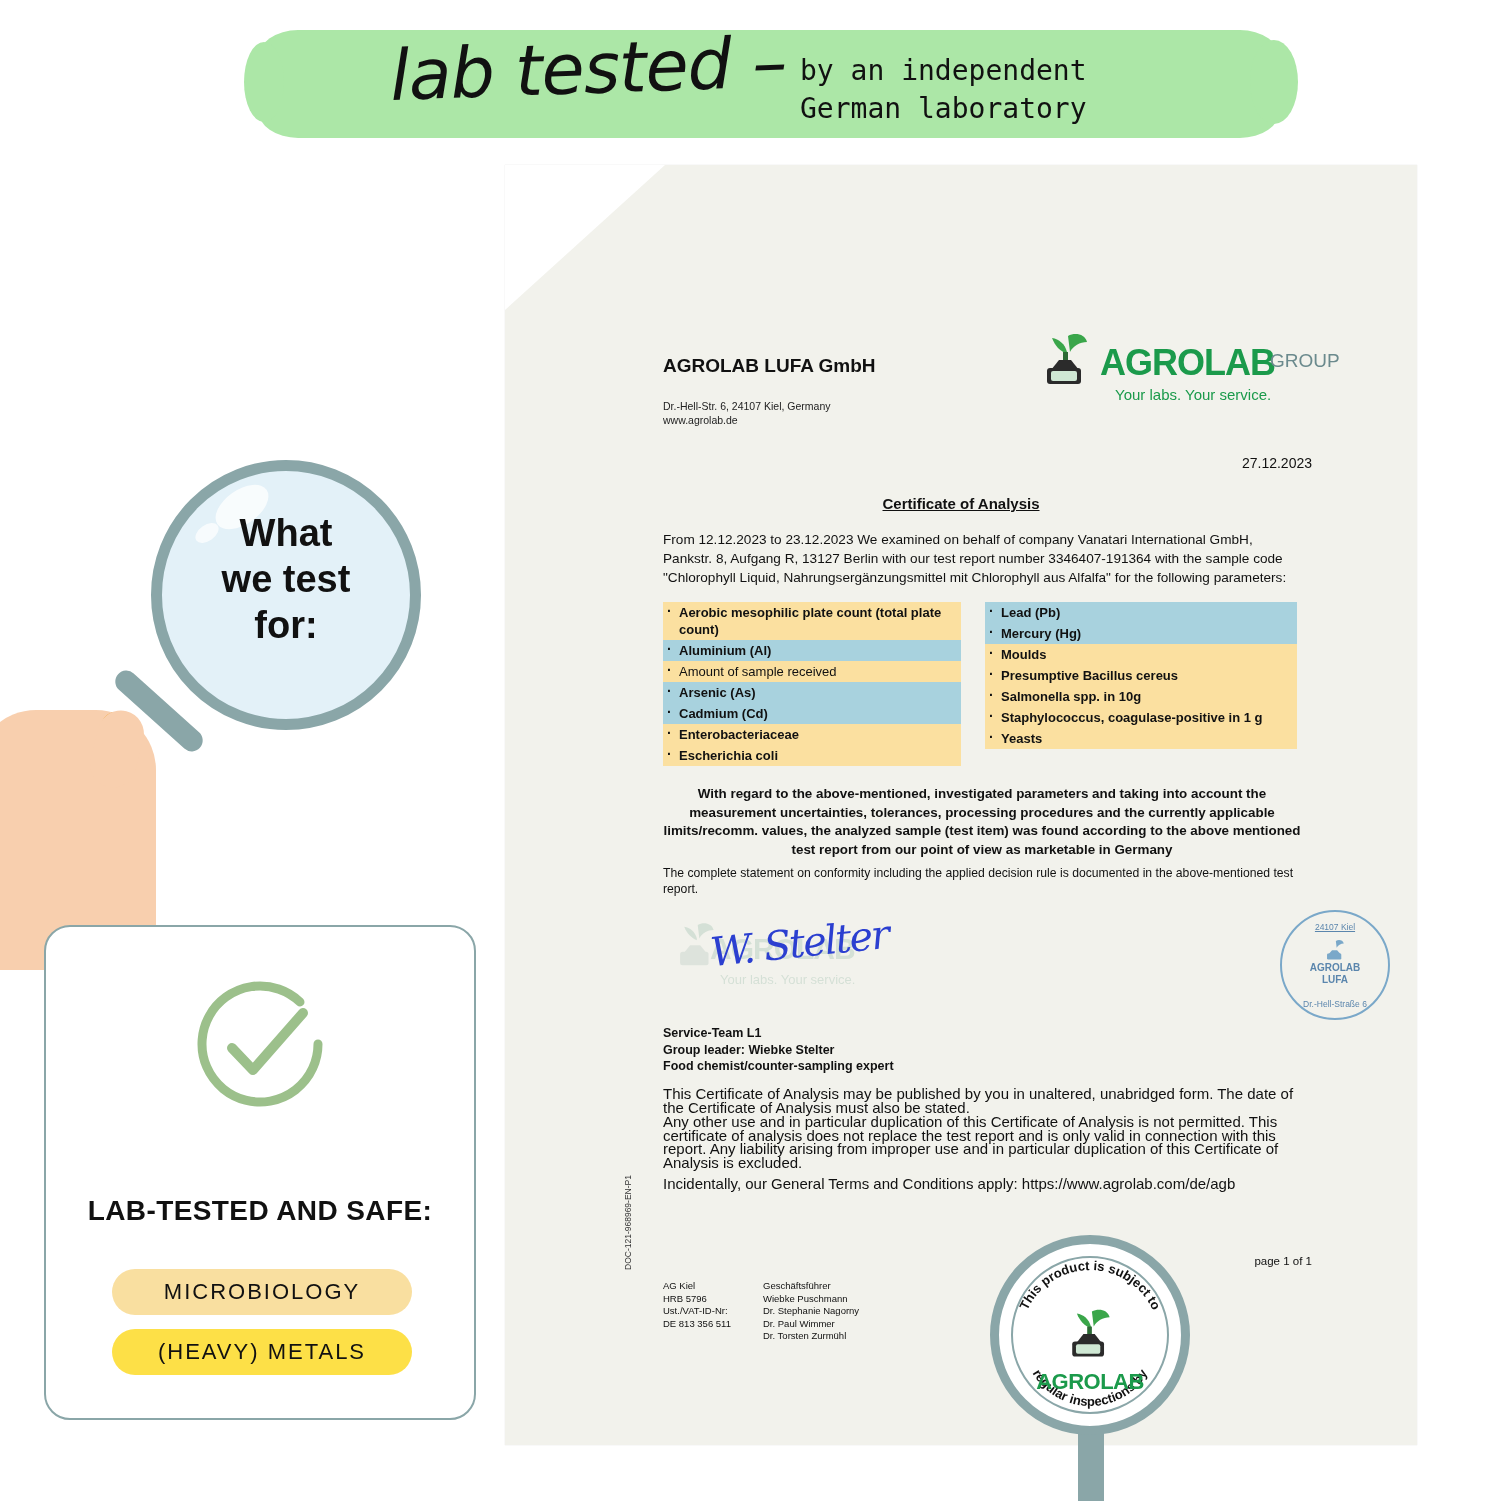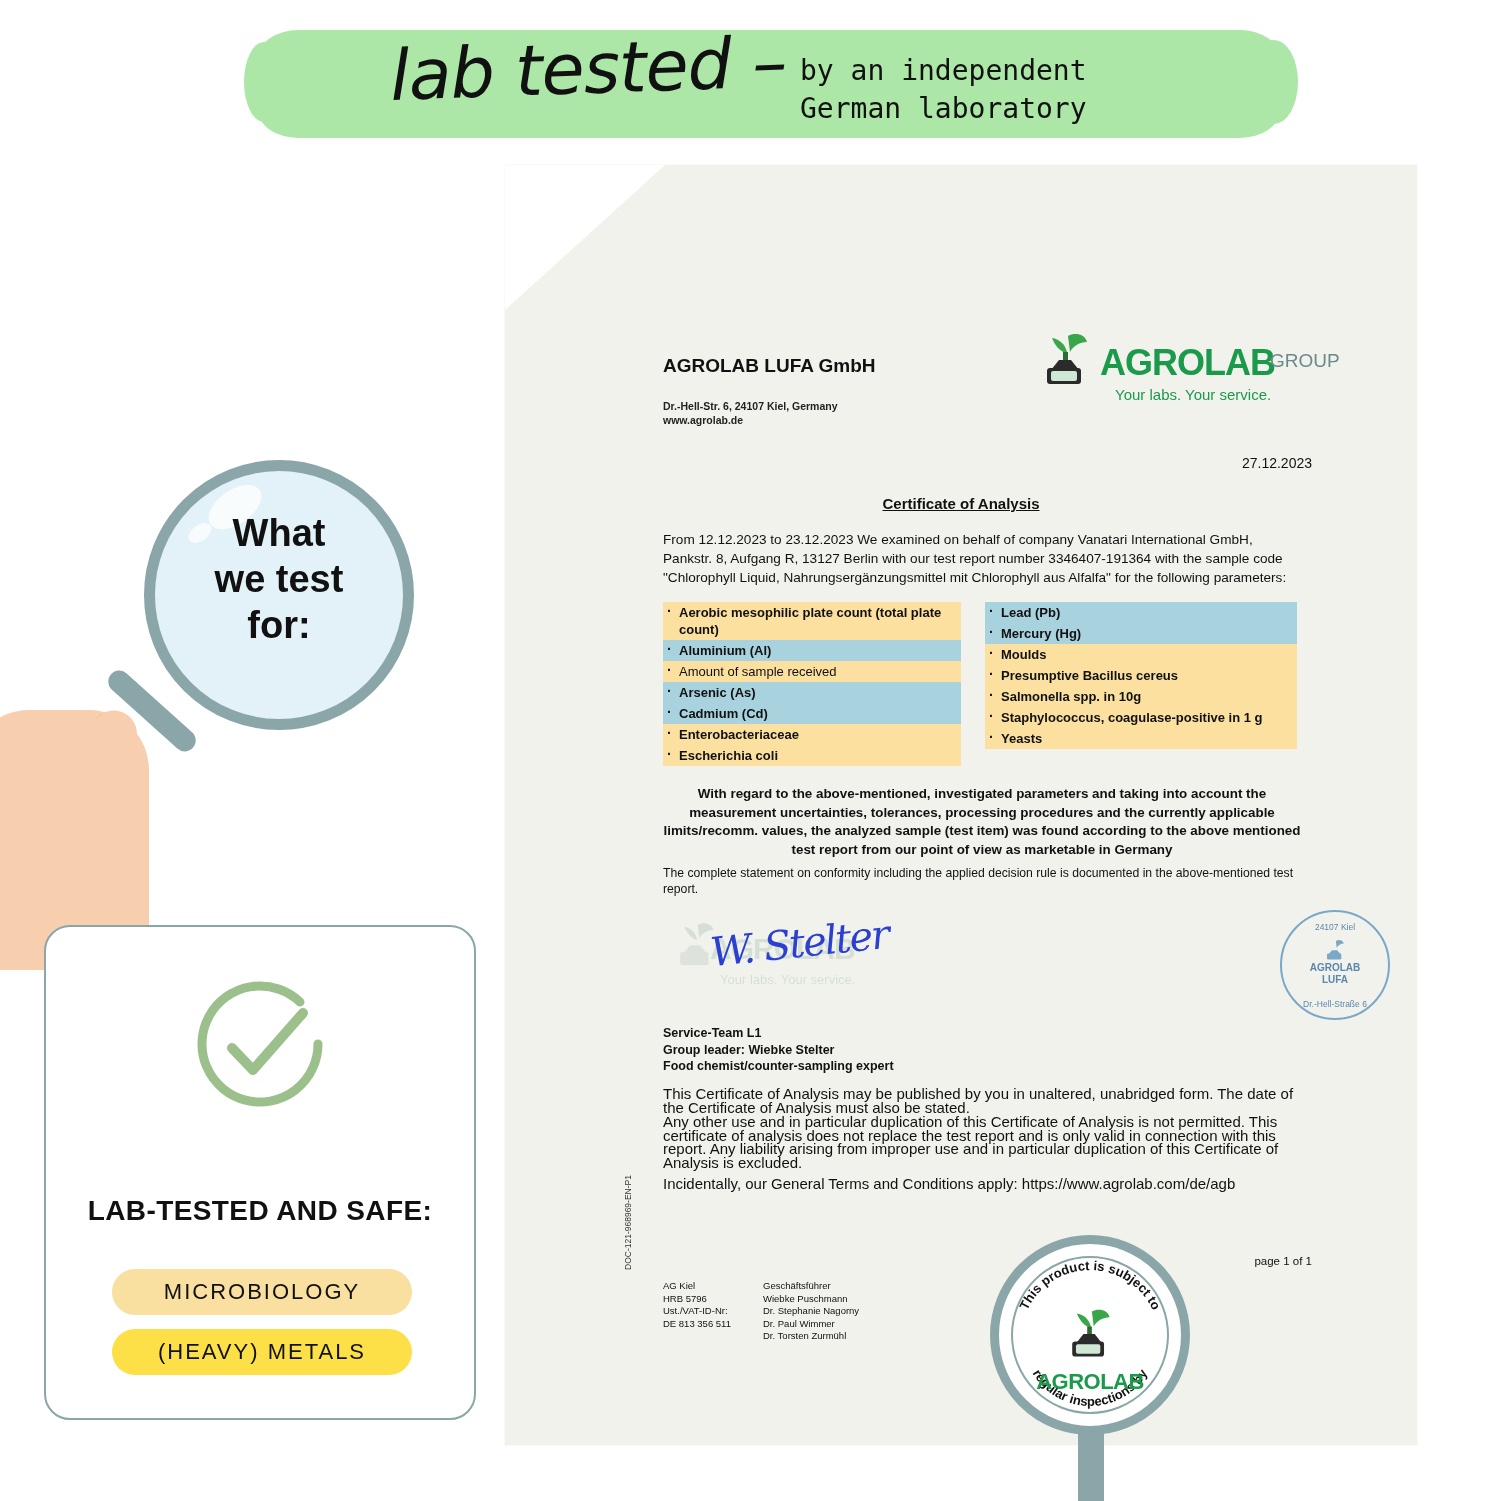--- a/index.html
+++ b/index.html
@@ -45,21 +45,21 @@
   #header-sub {
     position: absolute; left: 800px; top: 52px;
     font-family: "DejaVu Sans Mono", monospace;
     font-size: 28px;
     line-height: 38px;
     color: #111;
     font-weight: 500;
   }
 
   
-  #magnifier-group { position:absolute; left:9px; top:420px; width:460px; height:500px; }
+  #magnifier-group { position:absolute; left:16px; top:420px; width:460px; height:500px; }
   .mag-circle {
     position:absolute; left:135px; top:40px; width:270px; height:270px;
     border-radius:50%;
     background:#e3f1f8;
     border: 11px solid #8aa6a8;
   }
   .mag-gloss {
     position:absolute; left:196px; top:70px; width:60px; height:34px;
     background: rgba(255,255,255,.75);
     border-radius: 50%;
@@ -128,21 +128,21 @@
   }
 
   .doc-inner { position:absolute; left:0; top:0; width:912px; height:1280px; }
 
   #lab-name {
     position:absolute; left:158px; top:190px;
     font-size:19px; font-weight:bold; color:#111;
   }
   #lab-address {
     position:absolute; left:158px; top:234px;
-    font-size:10.5px; line-height:14px; color:#222;font-weight:bold;
+    font-size:10.5px; line-height:14px; color:#222;
   }
 
   
   #agrolab-logo { position:absolute; left:520px; top:155px; width:300px; height:100px; }
   #logo-word {
     position:absolute; left:75px; top:22px;
     font-size:36px; font-weight:bold; color:#1b9a4b; letter-spacing:-1px;
   }
   #logo-group {
     position:absolute; left:245px; top:30px;
@@ -216,21 +216,21 @@
     transform: rotate(-6deg);
     letter-spacing:-2px;
   }
   #sig-lines { position:absolute; left:158px; top:860px; font-size:12.5px; line-height:16.5px; font-weight:bold; color:#111; }
 
   
   #round-stamp {
     position:absolute; left:775px; top:745px; width:110px; height:110px;
     border-radius:50%; border:2px solid #7aa8c9; color:#5b86ad;
   }
-  #round-stamp .st-top { position:absolute; left:0; right:0; top:10px; text-align:center; font-size:8.5px; }
+  #round-stamp .st-top { position:absolute; left:0; right:0; top:10px; text-align:center; font-size:8.5px;text-decoration:underline; }
   #round-stamp .st-mid { position:absolute; left:0; right:0; top:50px; text-align:center; font-size:10px; font-weight:bold; }
   #round-stamp .st-mid2 { position:absolute; left:0; right:0; top:62px; text-align:center; font-size:10px; font-weight:bold; }
   #round-stamp .st-bot { position:absolute; left:0; right:0; bottom:9px; text-align:center; font-size:8.5px; }
   #round-stamp .st-flask { position:absolute; left:50%; top:28px; transform:translateX(-50%); }
 
   .legal { position:absolute; left:158px; width:640px; font-size:15px; line-height:13.5px; color:#111; }
   #legal1 { top:922px; }
   #legal2 { top:950px; }
   #legal3 { top:1012px; }
 

